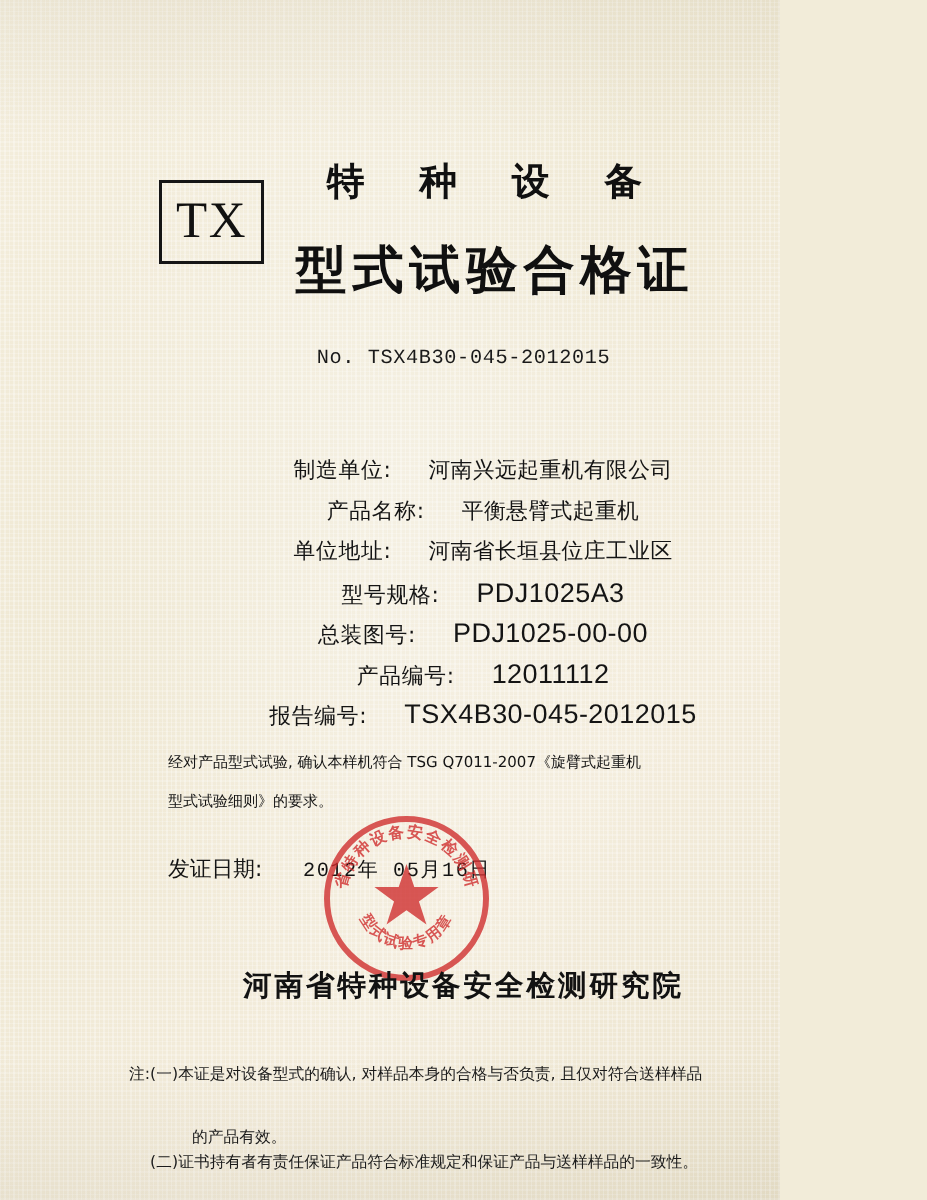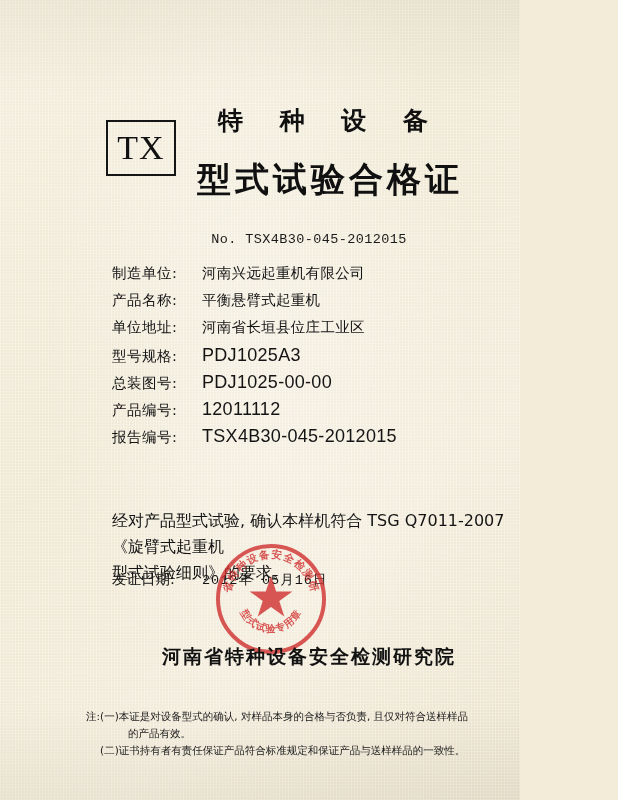--- a/index.html
+++ b/index.html
@@ -94,44 +94,46 @@
     left: 112px;
     top: 264px;
     width: 420px;
   }
   .field-row {
     display: flex;
     align-items: baseline;
     height: 27px;
     font-size: 14.5px;
     color: #141414;
+    justify-content: center;
   }
   .field-label {
     width: 90px;
     flex: 0 0 90px;
     letter-spacing: 0.5px;
     font-family: "DejaVu Sans", sans-serif;
   }
   .field-value {
     font-family: "DejaVu Sans", sans-serif;
     font-size: 14.5px;
     letter-spacing: 0.3px;
+    margin-top: 40px;
   }
   .field-value.mono {
     font-family: Liberation Sans, sans-serif;
     font-size: 18px;
   }
 
   
   .statement {
     position: absolute;
     left: 112px;
-    top: 508px;
+    top: 496px;
     width: 420px;
-    font-size: 16px;
+    font-size: 10px;
     line-height: 26px;
     color: #141414;
   }
   .statement .indent { padding-left: 0; }
 
   
   .issue-row {
     position: absolute;
     left: 112px;
     top: 570px;
@@ -180,21 +182,21 @@
     left: 86px;
     top: 708px;
     width: 452px;
     font-size: 10.5px;
     line-height: 17px;
     color: #1b1b1b;
   }
   .note-line { display: flex; }
   .note-prefix { flex: 0 0 auto; white-space: pre; }
   .note-text { flex: 1 1 auto; }
-  .note-cont { padding-left: 42px; }
+  .note-cont { padding-left: 42px; margin-top: 25px; }
 </style>
 </head>
 <body>
 
 <div class="certificate">
   <div class="paper-shade"></div>
 
   <div class="header">
     <div class="tx-box">TX</div>
     <div class="title-main">

